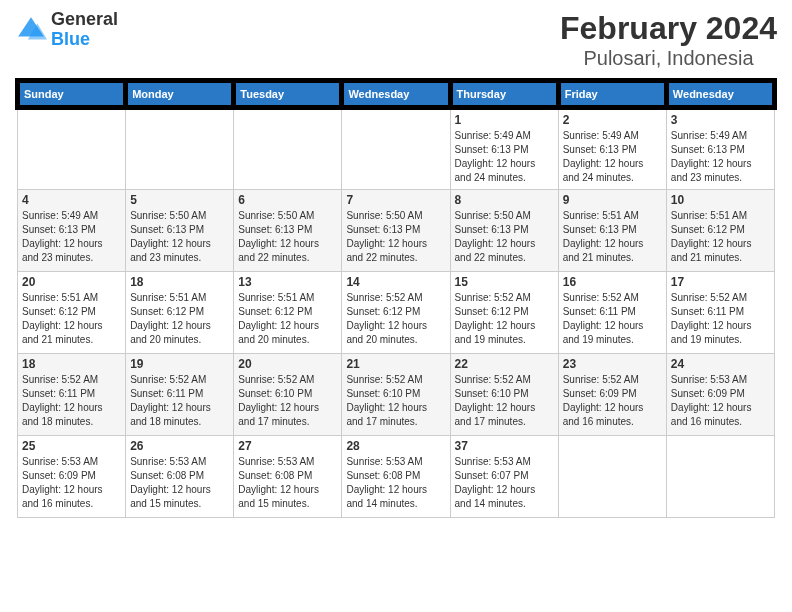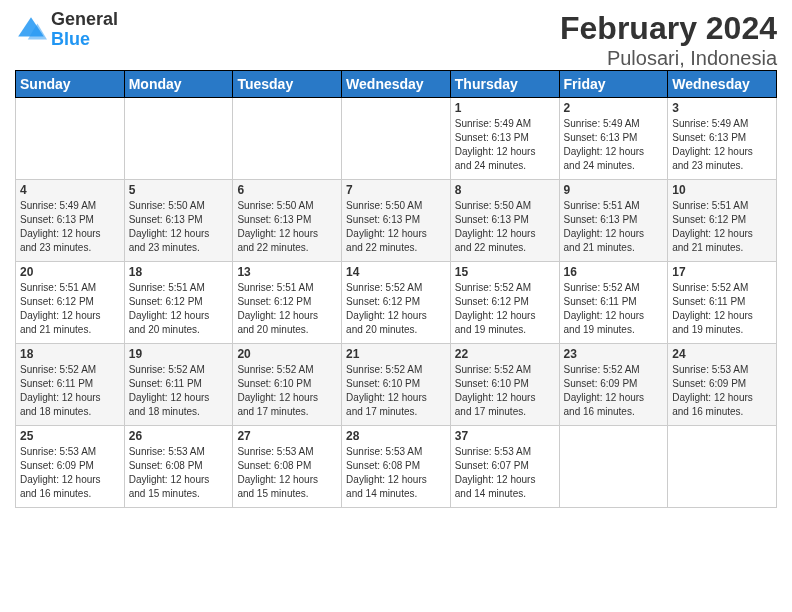--- a/index.html
+++ b/index.html
@@ -12,62 +12,63 @@
     }
     .page {
       width: 792px;
       height: 612px;
       padding: 10px 15px;
     }
     .header {
       display: flex;
       justify-content: space-between;
       align-items: flex-start;
+      margin-bottom: 8px;
     }
     .logo {
       display: flex;
       align-items: center;
       gap: 4px;
     }
     .logo-text {
       font-size: 18px;
       font-weight: bold;
       line-height: 1.1;
     }
     .logo-general { color: #333; }
     .logo-blue { color: #2196F3; }
     .logo-icon {
       width: 32px;
       height: 32px;
     }
     .title-block {
-      text-align: right;
+      text-align: center;
     }
     .calendar-title {
       font-size: 32px;
       font-weight: bold;
       color: #333;
     }
     .calendar-subtitle {
       font-size: 20px;
       color: #555;
     }
     table {
       width: 100%;
       border-collapse: collapse;
       table-layout: fixed;
     }
     thead th {
       background-color: #2979C7;
       color: #fff;
-      font-size: 14px;
+      font-size: 11px;
       font-weight: bold;
       padding: 5px 4px;
       text-align: left;
-      border: 1px solid #000000;
+      border: 5px solid #000000;
     }
     tbody td {
       vertical-align: top;
       border: 1px solid #ccc;
       padding: 3px 4px;
       font-size: 9px;
       color: #333;
       height: 82px;
       background: #fff;
     }

